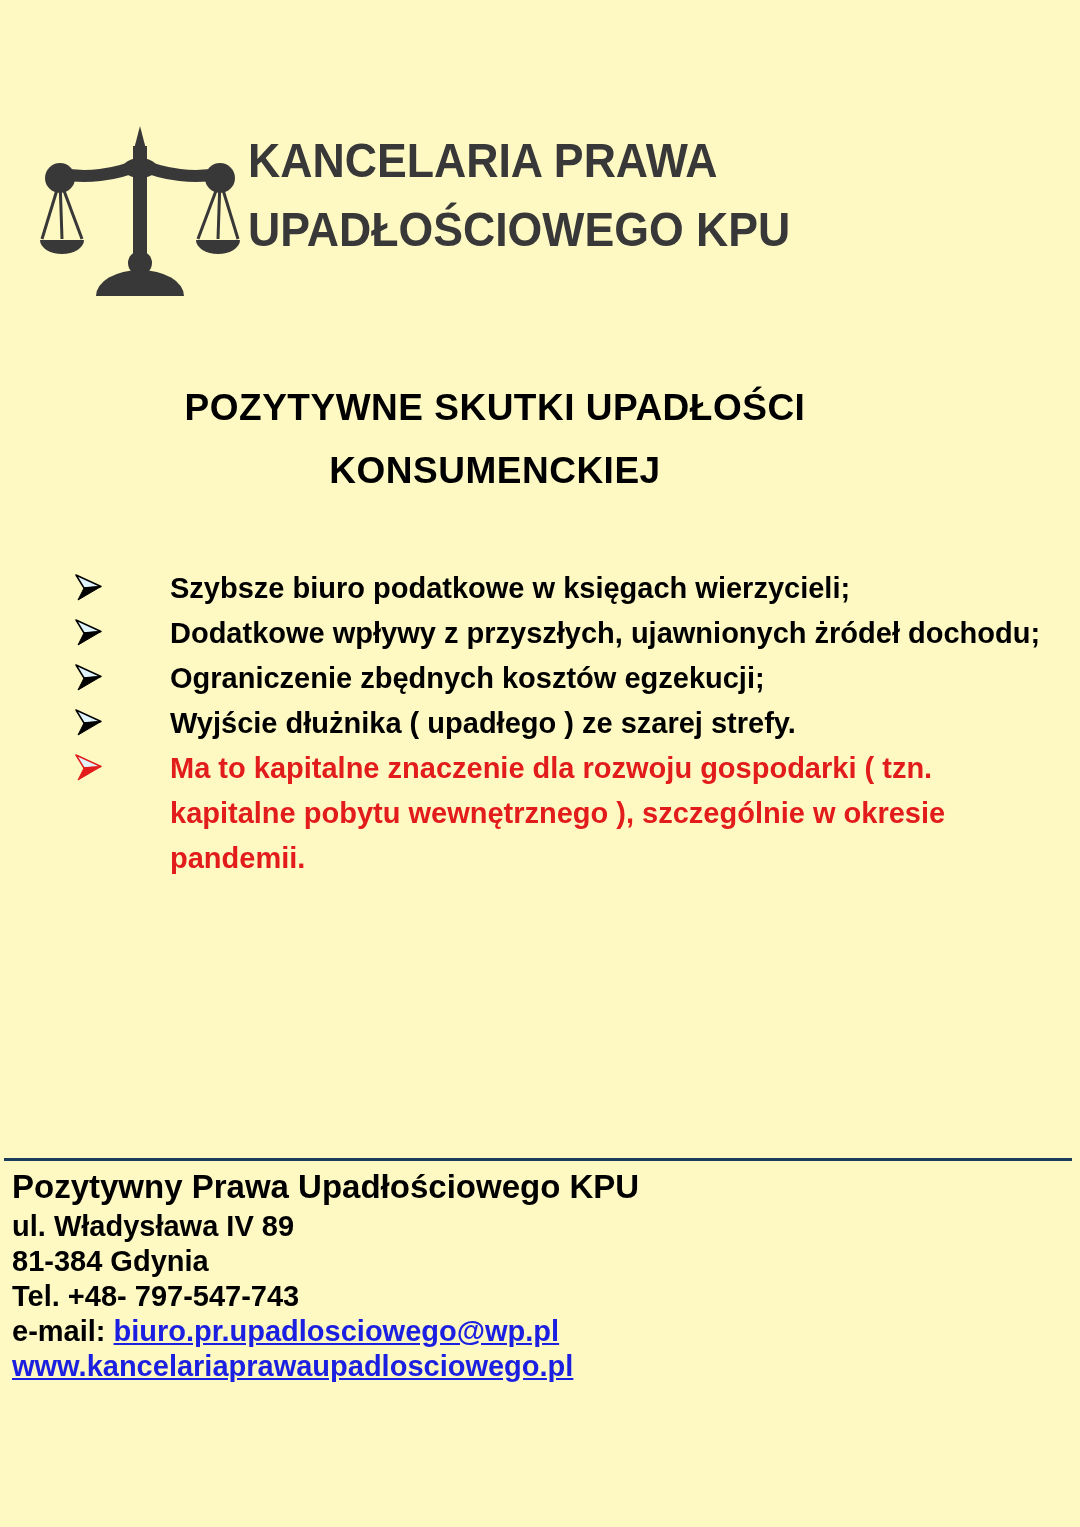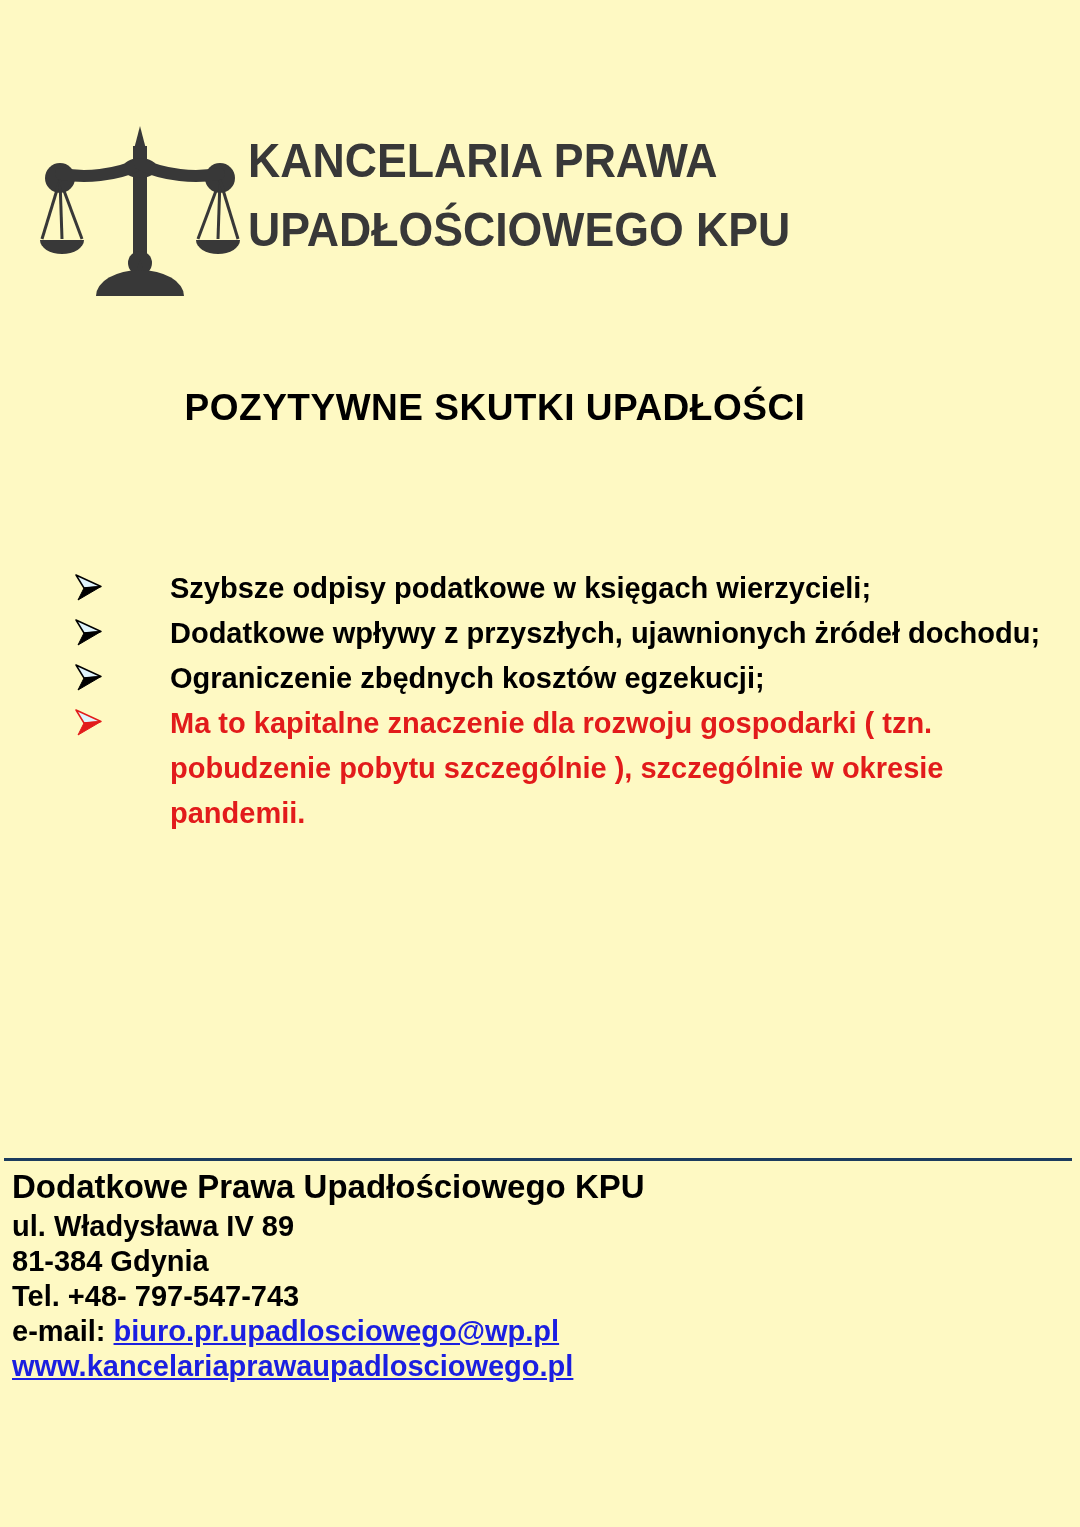--- a/index.html
+++ b/index.html
@@ -82,67 +82,77 @@
     </g>
   </svg>
 
   <div class="logo-text">
     <div>KANCELARIA PRAWA</div>
     <div>UPADŁOŚCIOWEGO KPU</div>
   </div>
 
   <div class="heading">
     <div>POZYTYWNE SKUTKI UPADŁOŚCI</div>
+    <div>KONSUMENCKIEJ</div>
   </div>
 
   <ul class="bullets">
     <li>
       <span class="bullet-marker">
         <svg width="30" height="30" viewBox="0 0 30 30">
             <polygon points="2,2 27,13.5 10,15" fill="#DFF4FC" stroke="currentColor" stroke-width="1.5" stroke-linejoin="round"></polygon>
             <polygon points="10,15 27,13.5 4,27" fill="currentColor" stroke="currentColor" stroke-width="1" stroke-linejoin="round"></polygon>
           </svg>
       </span>
-      <span class="bullet-text">Szybsze odpisy podatkowe w księgach wierzycieli;</span>
+      <span class="bullet-text">Szybsze biuro podatkowe w księgach wierzycieli;</span>
     </li>
     <li>
       <span class="bullet-marker">
         <svg width="30" height="30" viewBox="0 0 30 30">
             <polygon points="2,2 27,13.5 10,15" fill="#DFF4FC" stroke="currentColor" stroke-width="1.5" stroke-linejoin="round"></polygon>
             <polygon points="10,15 27,13.5 4,27" fill="currentColor" stroke="currentColor" stroke-width="1" stroke-linejoin="round"></polygon>
           </svg>
       </span>
       <span class="bullet-text">Dodatkowe wpływy z przyszłych, ujawnionych żródeł dochodu;</span>
     </li>
     <li>
       <span class="bullet-marker">
         <svg width="30" height="30" viewBox="0 0 30 30">
             <polygon points="2,2 27,13.5 10,15" fill="#DFF4FC" stroke="currentColor" stroke-width="1.5" stroke-linejoin="round"></polygon>
             <polygon points="10,15 27,13.5 4,27" fill="currentColor" stroke="currentColor" stroke-width="1" stroke-linejoin="round"></polygon>
           </svg>
       </span>
       <span class="bullet-text">Ograniczenie zbędnych kosztów egzekucji;</span>
     </li>
+    <li>
+      <span class="bullet-marker">
+        <svg width="30" height="30" viewBox="0 0 30 30">
+            <polygon points="2,2 27,13.5 10,15" fill="#DFF4FC" stroke="currentColor" stroke-width="1.5" stroke-linejoin="round"></polygon>
+            <polygon points="10,15 27,13.5 4,27" fill="currentColor" stroke="currentColor" stroke-width="1" stroke-linejoin="round"></polygon>
+          </svg>
+      </span>
+      <span class="bullet-text">Wyjście dłużnika ( upadłego ) ze szarej strefy.</span>
+    </li>
     <li class="red">
       <span class="bullet-marker">
         <svg width="30" height="30" viewBox="0 0 30 30">
             <polygon points="2,2 27,13.5 10,15" fill="#DFF4FC" stroke="currentColor" stroke-width="1.5" stroke-linejoin="round"></polygon>
             <polygon points="10,15 27,13.5 4,27" fill="currentColor" stroke="currentColor" stroke-width="1" stroke-linejoin="round"></polygon>
           </svg>
       </span>
       <span class="bullet-text">Ma to kapitalne znaczenie dla rozwoju gospodarki ( tzn.
-pobudzenie pobytu szczególnie ), szczególnie w okresie
+kapitalne pobytu wewnętrznego ), szczególnie w okresie
 pandemii.</span>
     </li>
   </ul>
 
   <div class="divider"></div>
 
   <div class="footer">
-    <div class="company">Dodatkowe Prawa Upadłościowego KPU</div>
+    <div class="company">Pozytywny Prawa Upadłościowego KPU</div>
     <div class="fline">ul. Władysława IV 89</div>
     <div class="fline">81-384 Gdynia</div>
     <div class="fline">Tel. +48- 797-547-743</div>
     <div class="fline"><span>e-mail: </span><a class="link" href="#">biuro.pr.upadlosciowego@wp.pl</a></div>
     <div class="fline"><a class="link" href="#">www.kancelariaprawaupadlosciowego.pl</a></div>
   </div>
 
 </div>
 
 </body></html>

